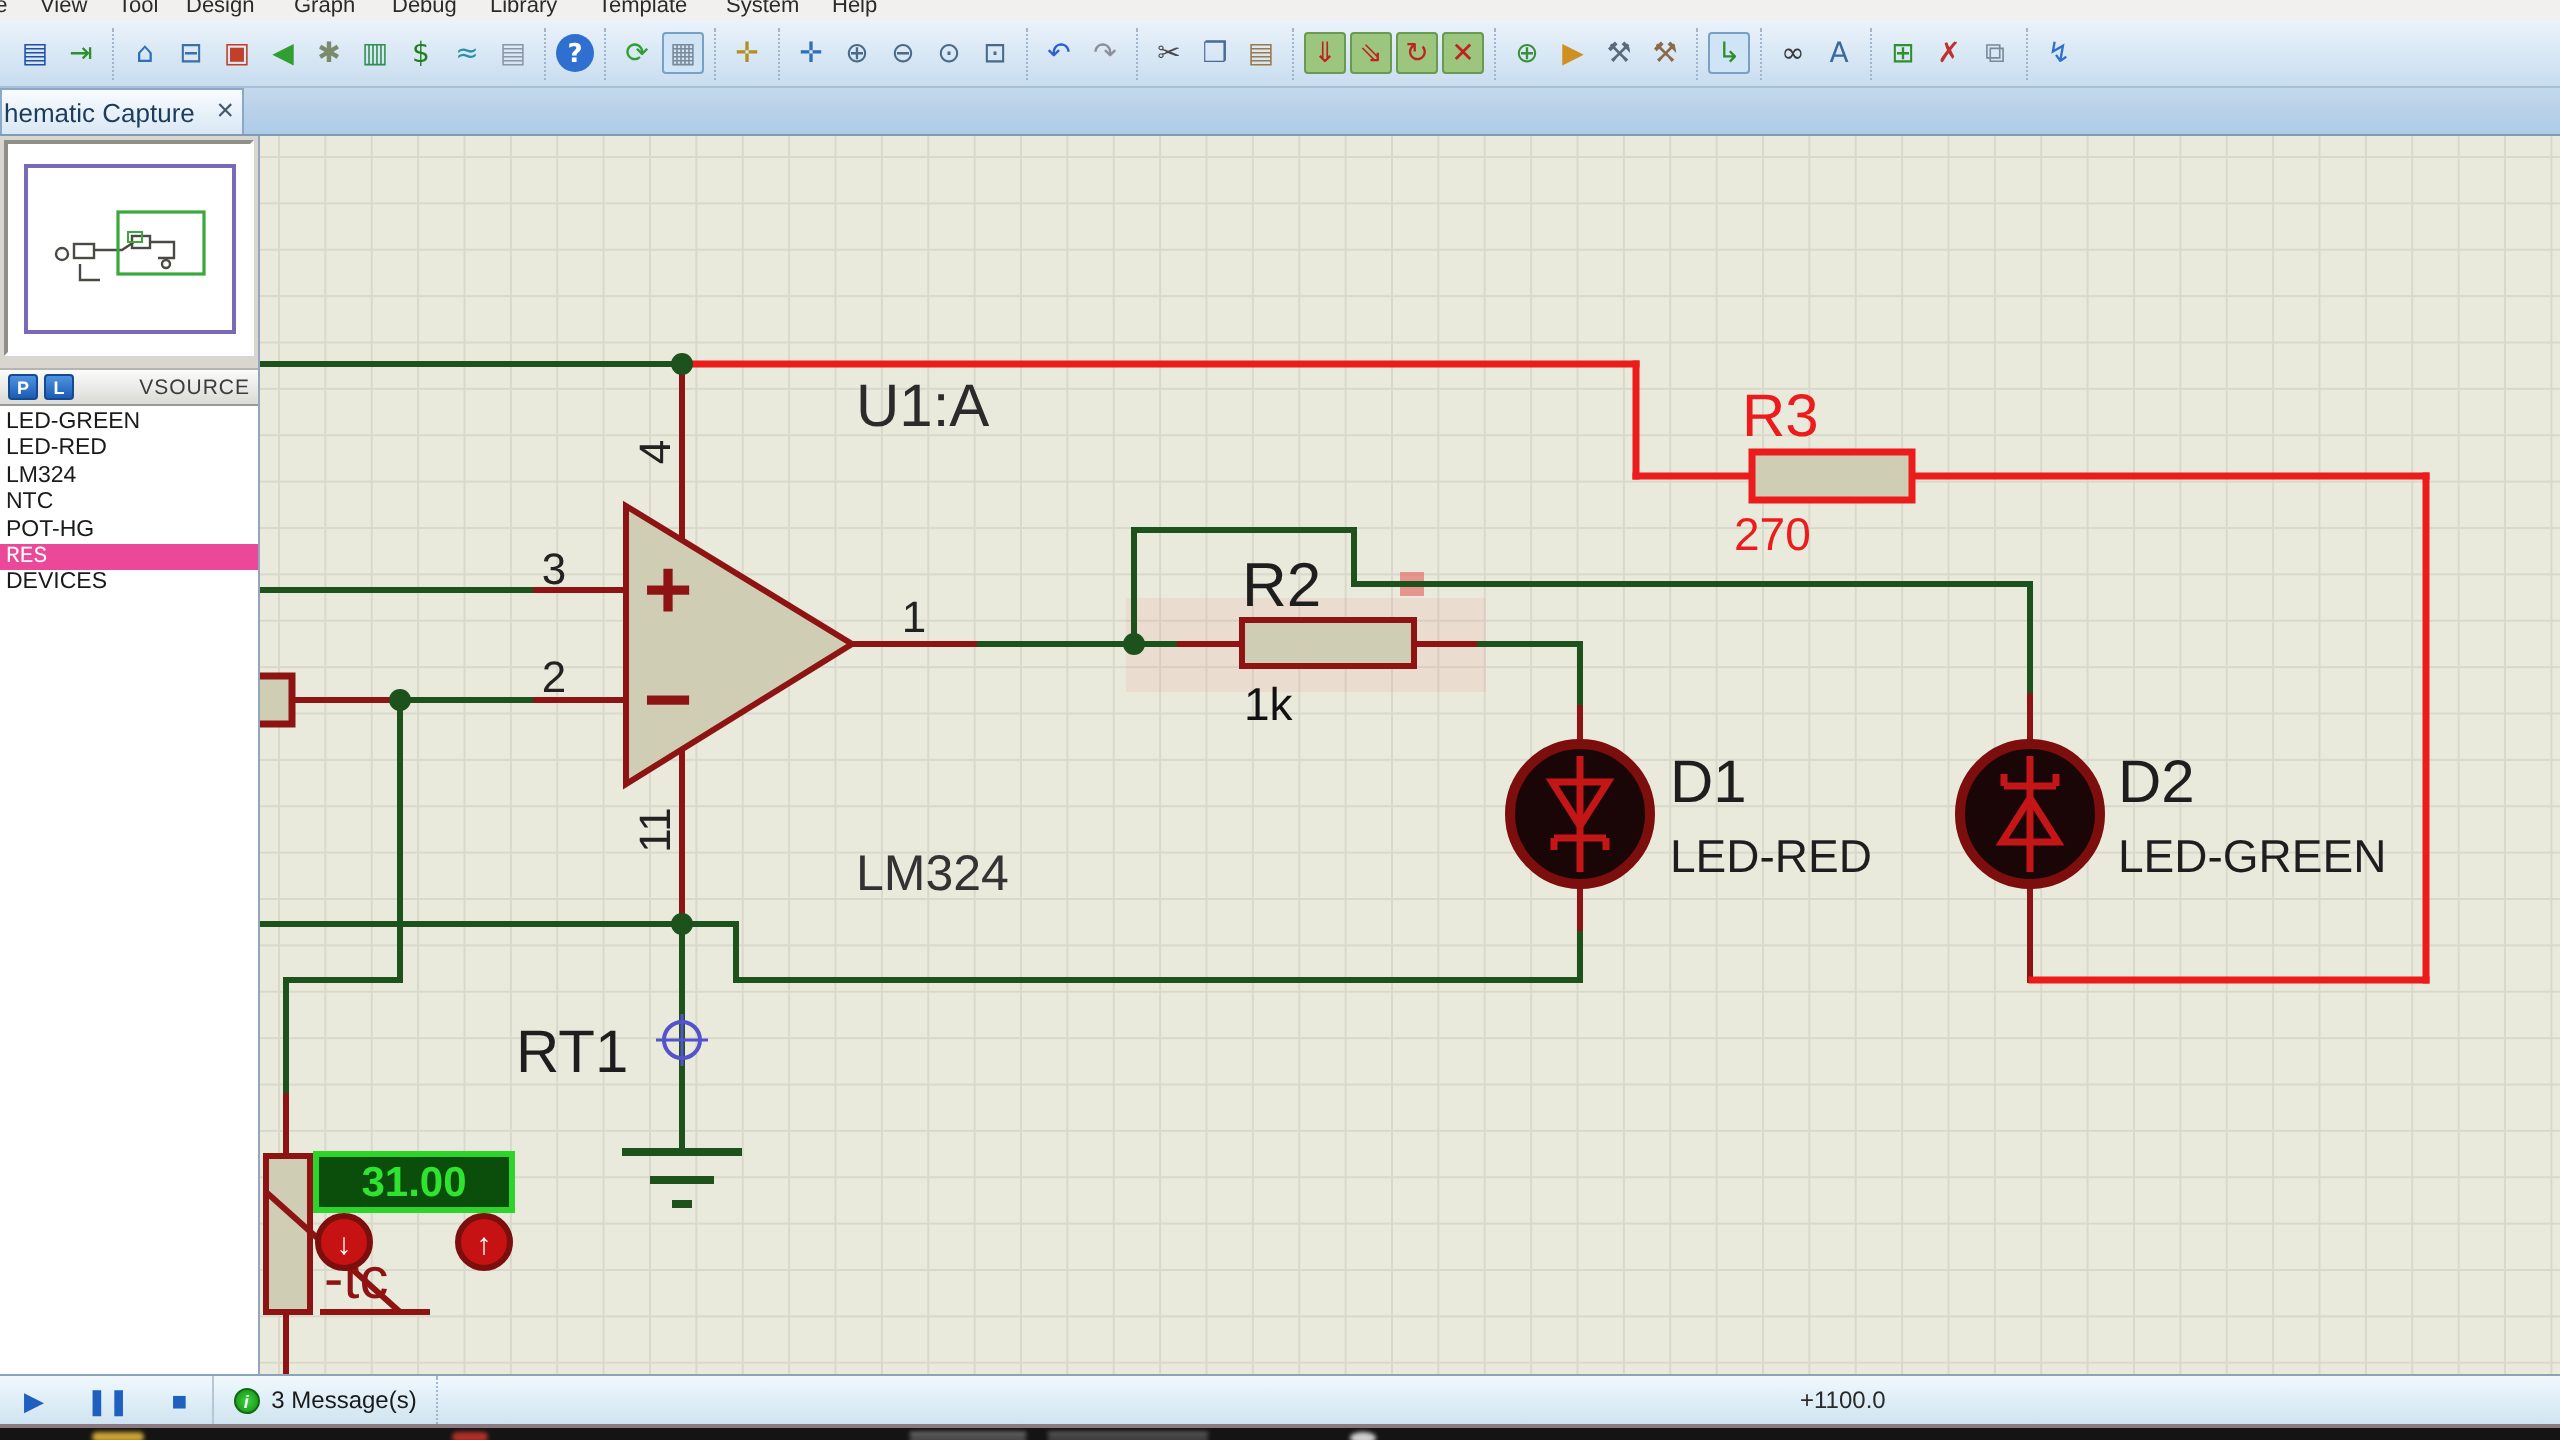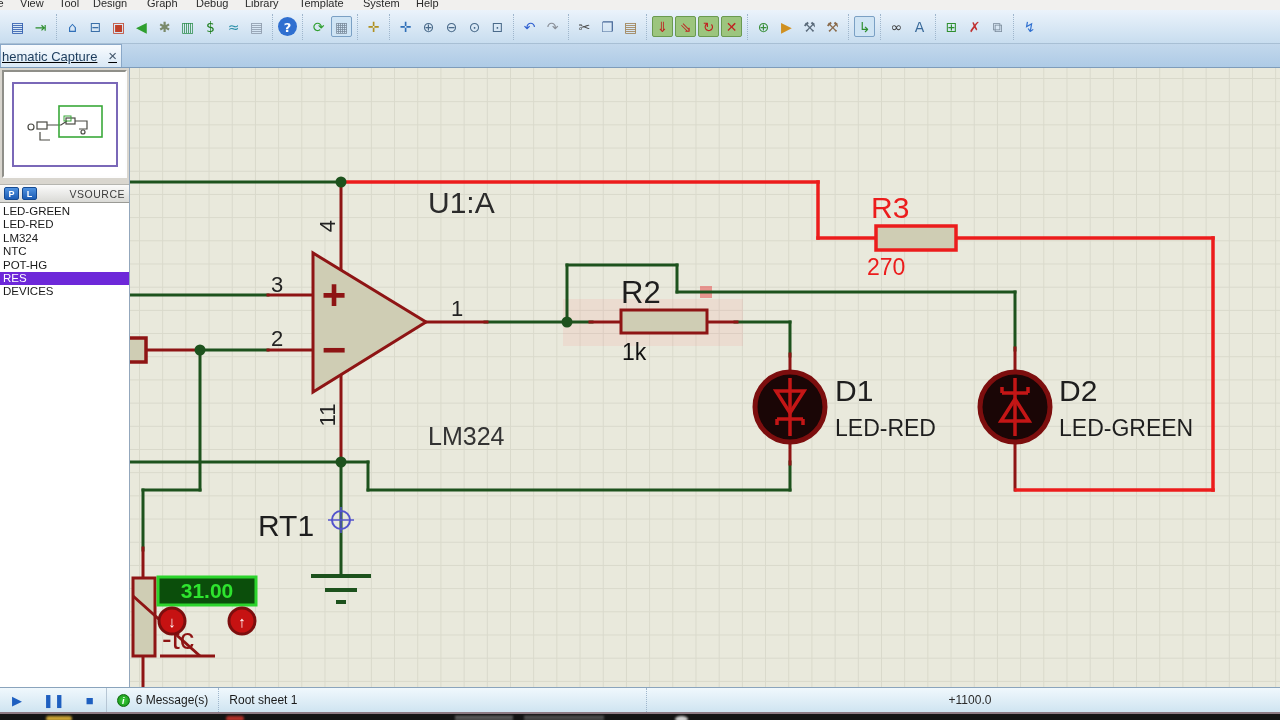--- a/index.html
+++ b/index.html
@@ -20,21 +20,21 @@
   .tb-group:first-child { border-left:none; }
   .tb-icon { display:inline-block; width:21px; height:21px; line-height:21px;
     text-align:center; font-size:14px; font-family:"DejaVu Sans",sans-serif;
     border:1px solid transparent; border-radius:2px; cursor:default; }
   .tb-icon.pressed { background:#cfe4f4; border:1px solid #7aa0c4; }
   .tb-icon.round { background:#2f6fd0; color:#fff !important; border-radius:50%;
     font-weight:bold; font-size:13px; width:19px; height:19px; line-height:19px; }
 
   
   .tabbar { height:24px; background:linear-gradient(#c3d8ec,#aecbe6); border-bottom:1px solid #7e9cba;
-    display:flex; align-items:flex-end;text-decoration:underline; }
+    display:flex; align-items:flex-end; }
   .tab { height:23px; width:122px; background:linear-gradient(#f8fbfe,#d9e8f5);
     border:1px solid #8aa8c8; border-bottom:none; display:flex; align-items:center;
     padding:0 4px 0 1px; gap:4px; }
   .tab-label { font-size:13px; color:#1c3c5c; white-space:nowrap; overflow:hidden; flex:1; }
   .tab-close { font-size:15px; color:#44586c; line-height:14px; }
 
   
   .main { display:flex; height:619px; }
   .sidebar { width:130px; background:#d9d6cf; border-right:1px solid #93a7bc;
     display:flex; flex-direction:column; }
@@ -42,21 +42,21 @@
     border:2px solid; border-color:#8f8f89 #fdfdfd #fdfdfd #8f8f89; }
   .devices-header { margin-top:4px; height:19px; background:linear-gradient(#fbfbfb,#dadad6);
     border-top:1px solid #b5b5b0; border-bottom:1px solid #9a9a95;
     display:flex; align-items:center; padding:0 4px; gap:3px; }
   .pl-btn { width:15px; height:13px; background:linear-gradient(#4f92e0,#1c5cb4);
     color:#fff; font-size:9px; font-weight:bold; text-align:center; line-height:13px;
     border-radius:2px; border:1px solid #154a92; }
   .devices-title { flex:1; text-align:right; font-size:10.5px; color:#3c3c3c; letter-spacing:.5px; }
   .device-list { flex:1; background:#fff; list-style:none; padding-top:2px; overflow:hidden; }
   .device-list li { font-size:11.5px; color:#1a1a1a; padding:0 3px; height:13.4px; line-height:13.4px; }
-  .device-list li.selected { background:#6d28d9; color:#fff; }
+  .device-list li.selected { background:#ec4899; color:#fff;font-family:Liberation Mono, monospace; }
 
   
   .canvas { position:relative; width:1150px; height:619px; background-color:#e9e9dc;
     background-image:linear-gradient(#d9d9cb 1px,transparent 1px),
       linear-gradient(90deg,#d9d9cb 1px,transparent 1px);
     background-size:23.2px 23.2px; background-position:9px 10px; overflow:hidden; }
   .canvas svg { position:absolute; left:0; top:0; }
   svg text { font-family:"Liberation Sans","DejaVu Sans",sans-serif; }
 
   
@@ -64,21 +64,21 @@
     border-top:1px solid #8aa4bc; display:flex; align-items:center; font-size:12px; color:#1a1a1a; }
   .sim-controls { display:flex; align-items:center; gap:21px; padding:0 12px;
     border-right:1px solid #b6c6d4; height:100%; }
   .sim-btn { color:#1e5fc0; font-size:13px; line-height:13px; }
   .sim-btn.stop { color:#1e5fc0; }
   .sb-sec { display:flex; align-items:center; gap:6px; padding:0 10px; height:100%;
     border-right:1px dotted #9fb6cc; }
   .info-dot { width:13px; height:13px; border-radius:50%; background:radial-gradient(#3fd43f,#128a12);
     border:1px solid #0d6b0d; color:#fff; font-size:9px; font-weight:bold; font-style:italic;
     text-align:center; line-height:12px; }
-  .coord { position:absolute; left:900px; width:140px; text-align:center; color:#2a2a2a; }
+  .coord { position:absolute; left:900px; width:140px; color:#2a2a2a; }
 
   
   .taskbar { position:relative; height:8px; background:#141414; border-top:2px solid #8d7a83; overflow:hidden; }
   .blob { position:absolute; top:2px; filter:blur(1px); }
 </style>
 </head>
 <body>
 
 <div id="app">
 
@@ -355,24 +355,21 @@
   </div>
 
   <div class="statusbar">
     <div class="sim-controls">
       <span class="sim-btn">▶</span>
       <span class="sim-btn">❚❚</span>
       <span class="sim-btn stop">■</span>
     </div>
     <div class="sb-sec">
       <span class="info-dot">i</span>
-      <span>6 Message(s)</span>
-    </div>
-    <div class="sb-sec" style="width:428px">
-      <span>Root sheet 1</span>
+      <span>3 Message(s)</span>
     </div>
     <span class="coord">+1100.0</span>
   </div>
 
   <div class="taskbar">
     <div class="blob" style="left:46px;width:26px;height:5px;background:#c8a235;border-radius:3px;"></div>
     <div class="blob" style="left:226px;width:18px;height:5px;background:#b03028;border-radius:3px;"></div>
     <div class="blob" style="left:455px;width:58px;height:6px;background:#4a4a4a;border-top:1px solid #8a8a8a;"></div>
     <div class="blob" style="left:524px;width:80px;height:6px;background:#3f3f3f;border-top:1px solid #777;"></div>
     <div class="blob" style="left:675px;width:13px;height:6px;background:#cfcfcf;border-radius:50%;"></div>

